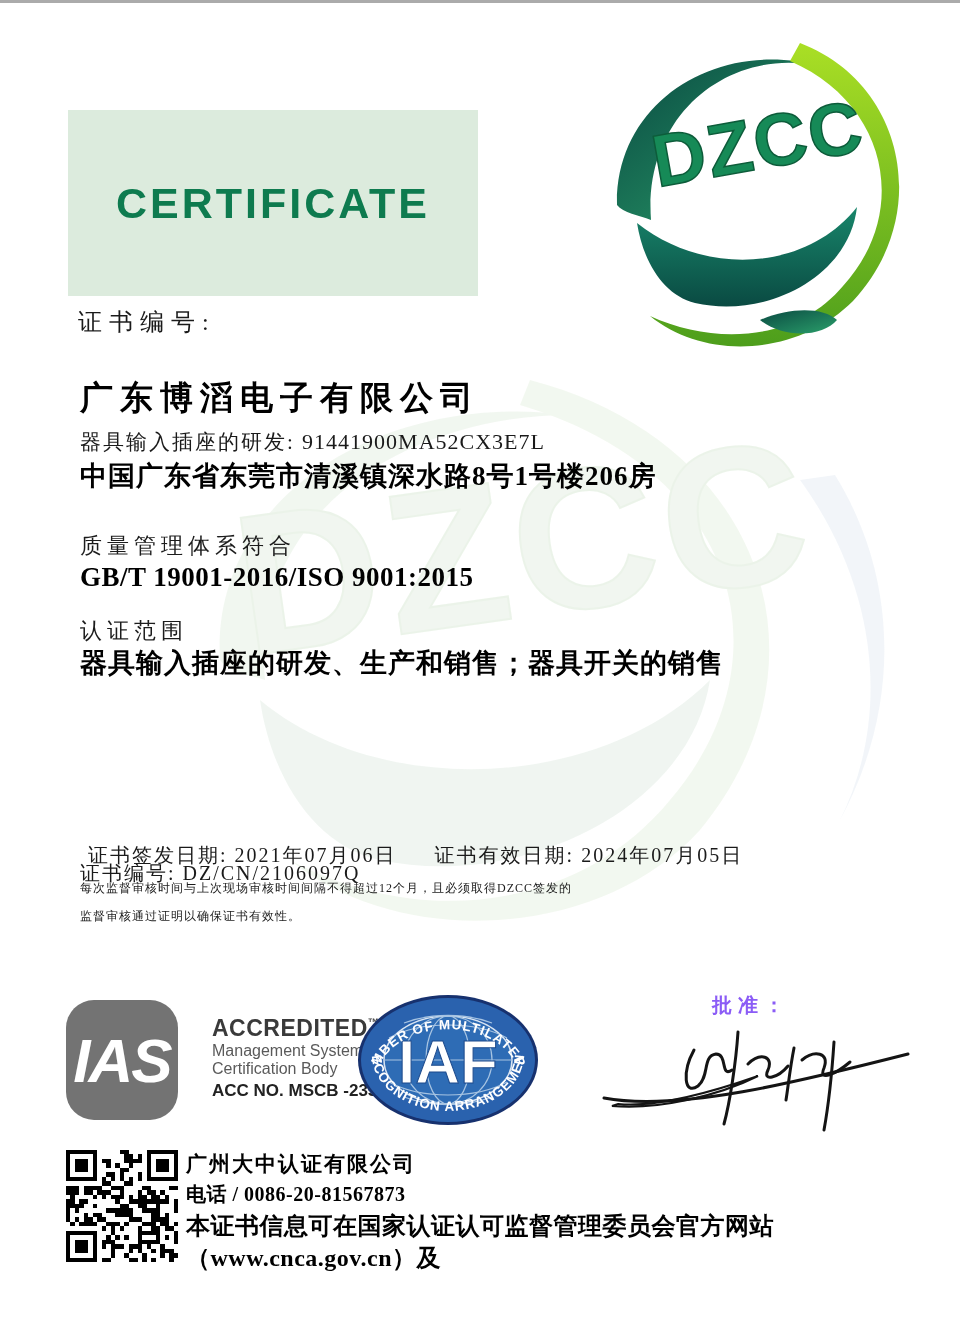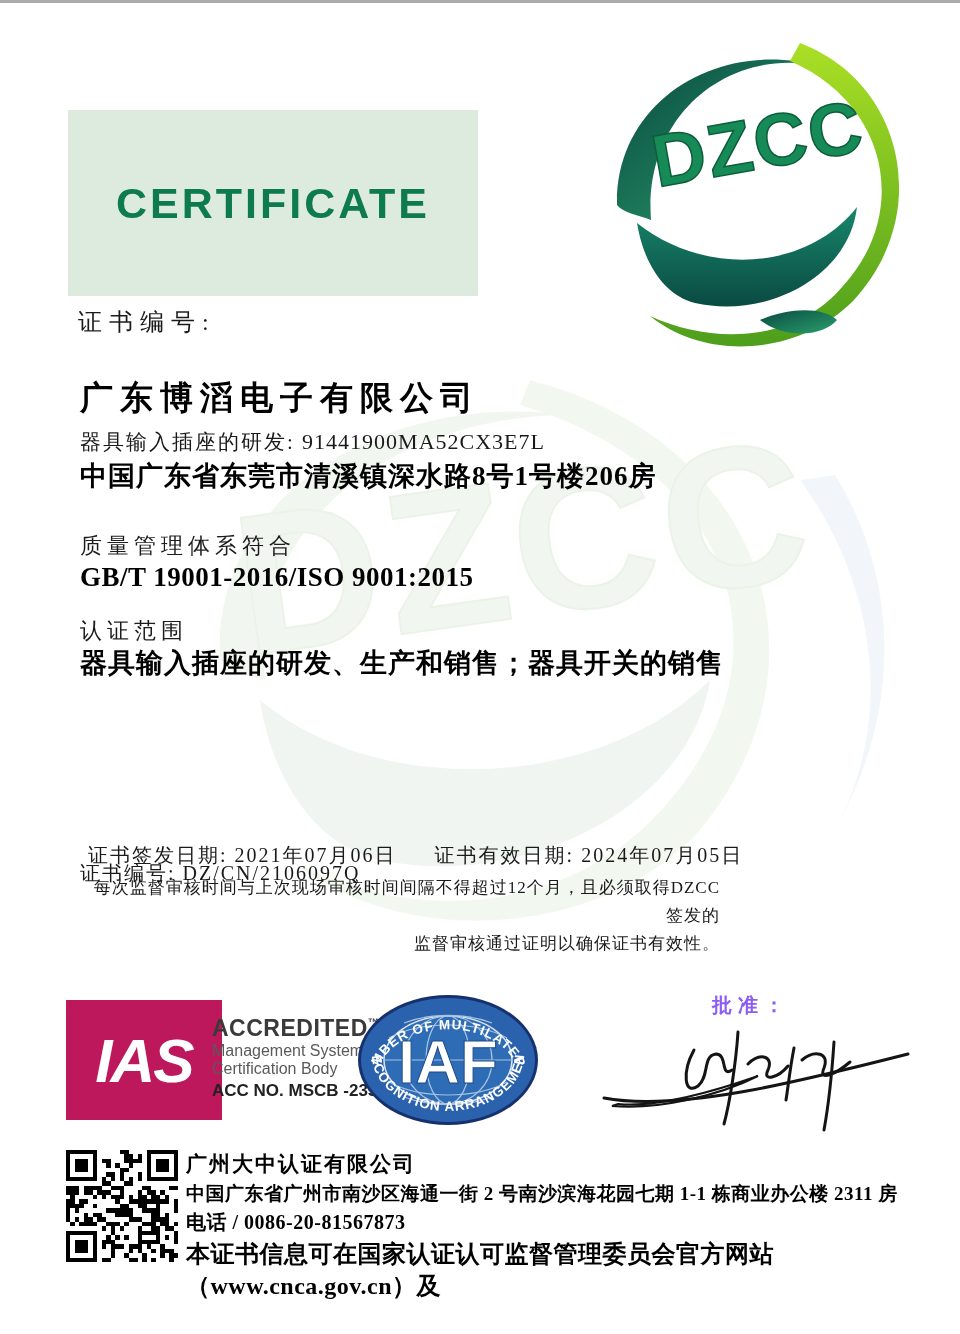--- a/index.html
+++ b/index.html
@@ -27,24 +27,24 @@
   #credit{left:80px;top:428px;font-size:21px;letter-spacing:2px;}
   #credit .code{font-size:22px;letter-spacing:1px;}
   #address{left:80px;top:458px;font-size:27px;font-weight:bold;letter-spacing:1px;color:#000;}
   #std-label{left:80px;top:531px;}
   #standard{left:80px;top:562px;font-size:27px;font-weight:bold;letter-spacing:0.5px;color:#000;}
   #scope-label{left:80px;top:616px;}
   #scope{left:80px;top:645px;font-size:27px;font-weight:bold;letter-spacing:1px;color:#000;}
   #certno{left:80px;top:812px;font-size:20px;letter-spacing:2px;margin-top:48px;}
   #dates{left:88px;top:842px;font-size:20px;letter-spacing:2px;}
   #dates .gap{display:inline-block;width:38px;}
-  #note{left:80px;top:874px;width:640px;font-size:17px;line-height:28px;letter-spacing:1px;text-align:right;}
-  
-  #ias-box{left:66px;top:1000px;width:156px;height:120px;background:#be185d;
-    display:flex;align-items:center;justify-content:center;}
+  #note{left:80px;top:874px;width:640px;font-size:12px;line-height:28px;letter-spacing:1px;}
+  
+  #ias-box{left:66px;top:1000px;width:112px;height:120px;background:#737373;
+    display:flex;align-items:center;justify-content:center;border-radius:28px;}
   #ias-box span{font-family:"Liberation Sans","DejaVu Sans",sans-serif;
     font-weight:bold;font-style:italic;font-size:62px;color:#fff;letter-spacing:-2px;}
   #ias-text{left:212px;top:1016px;font-family:"Liberation Sans","DejaVu Sans",sans-serif;line-height:1.12;}
   #ias-text .l1{font-size:23px;font-weight:bold;color:#3a3a3a;letter-spacing:0.5px;}
   #ias-text .tm{font-size:11px;vertical-align:top;color:#3a3a3a;}
   #ias-text .l2,#ias-text .l3{font-size:16px;color:#5a5a5a;}
   #ias-text .l4{font-size:17px;font-weight:bold;color:#222;margin-top:3px;}
   
   #approve{left:712px;top:992px;font-size:20px;font-weight:bold;letter-spacing:6px;color:#8b5cf6;}
   
@@ -385,16 +385,15 @@
     <rect x="9" y="24" width="1" height="1" fill="#000"></rect>
     <rect x="14" y="24" width="1" height="1" fill="#000"></rect>
     <rect x="15" y="24" width="1" height="1" fill="#000"></rect>
     <rect x="17" y="24" width="1" height="1" fill="#000"></rect>
     <rect x="19" y="24" width="1" height="1" fill="#000"></rect>
     <rect x="23" y="24" width="1" height="1" fill="#000"></rect>
   </svg>
 
 <div class="abs" id="footer">
   <div class="f1">广州大中认证有限公司</div>
-  <div class="f2">中国广东省广州市南沙区海通一街 2 号南沙滨海花园七期 1-1 栋商业办公楼 2311 房</div>
   <div class="f3">电话 / 0086-20-81567873</div>
   <div class="f4">本证书信息可在国家认证认可监督管理委员会官方网站（www.cnca.gov.cn）及</div>
 </div>
 
 </body></html>

